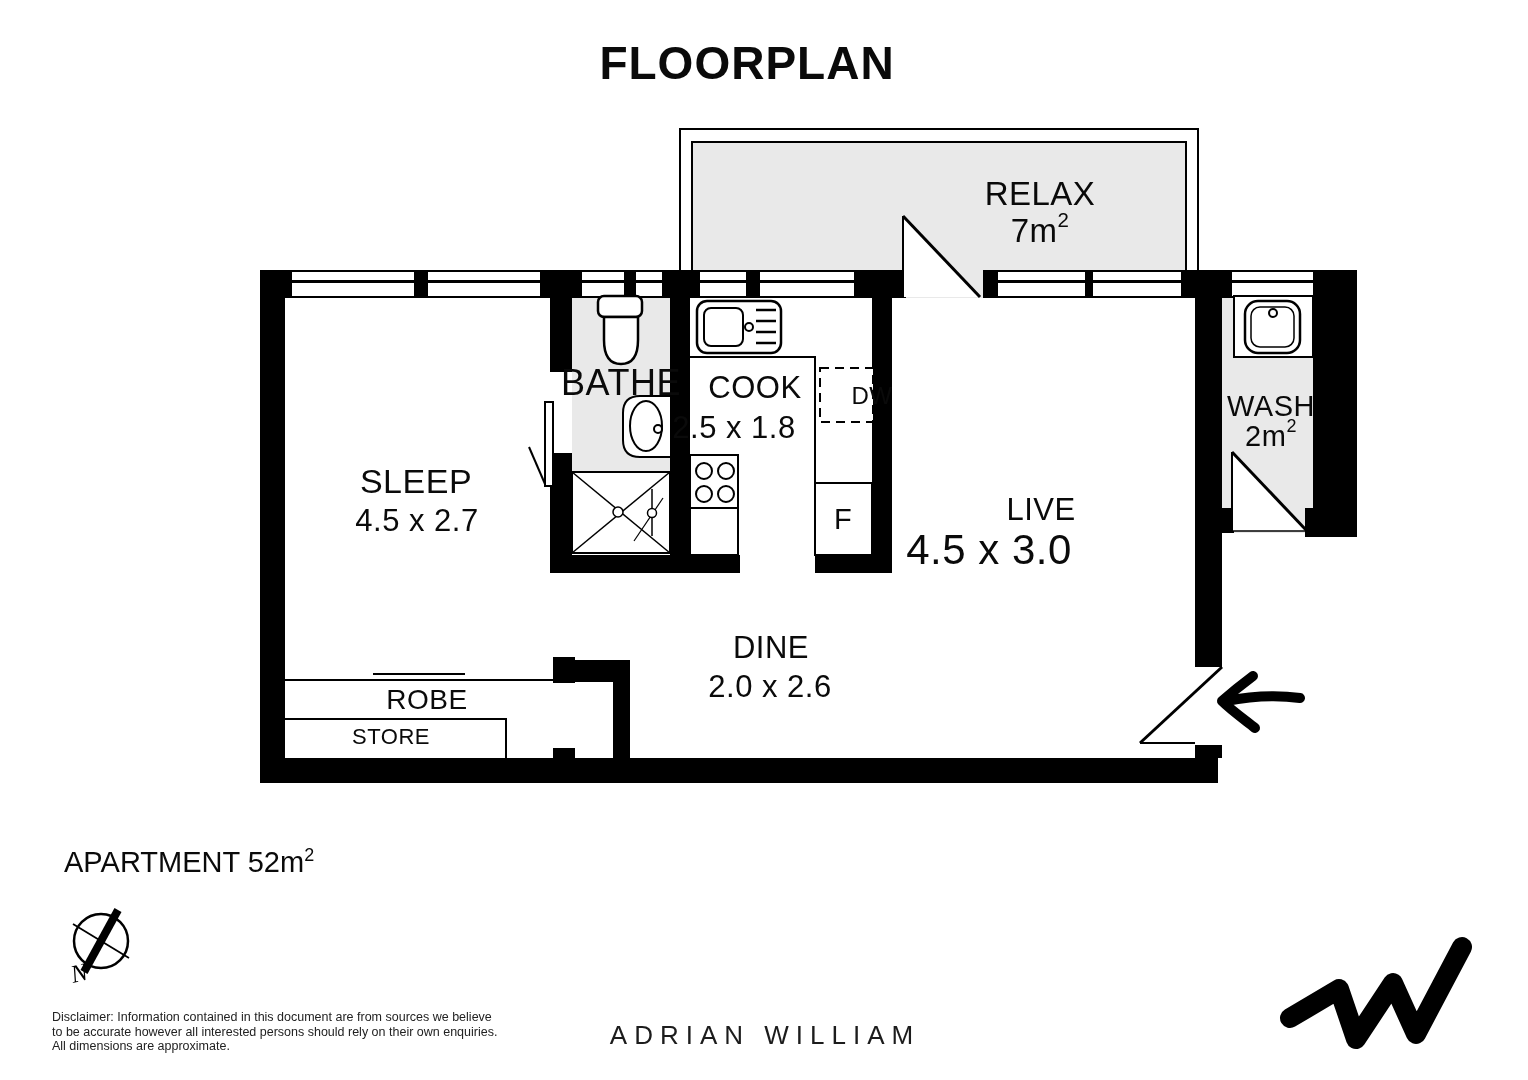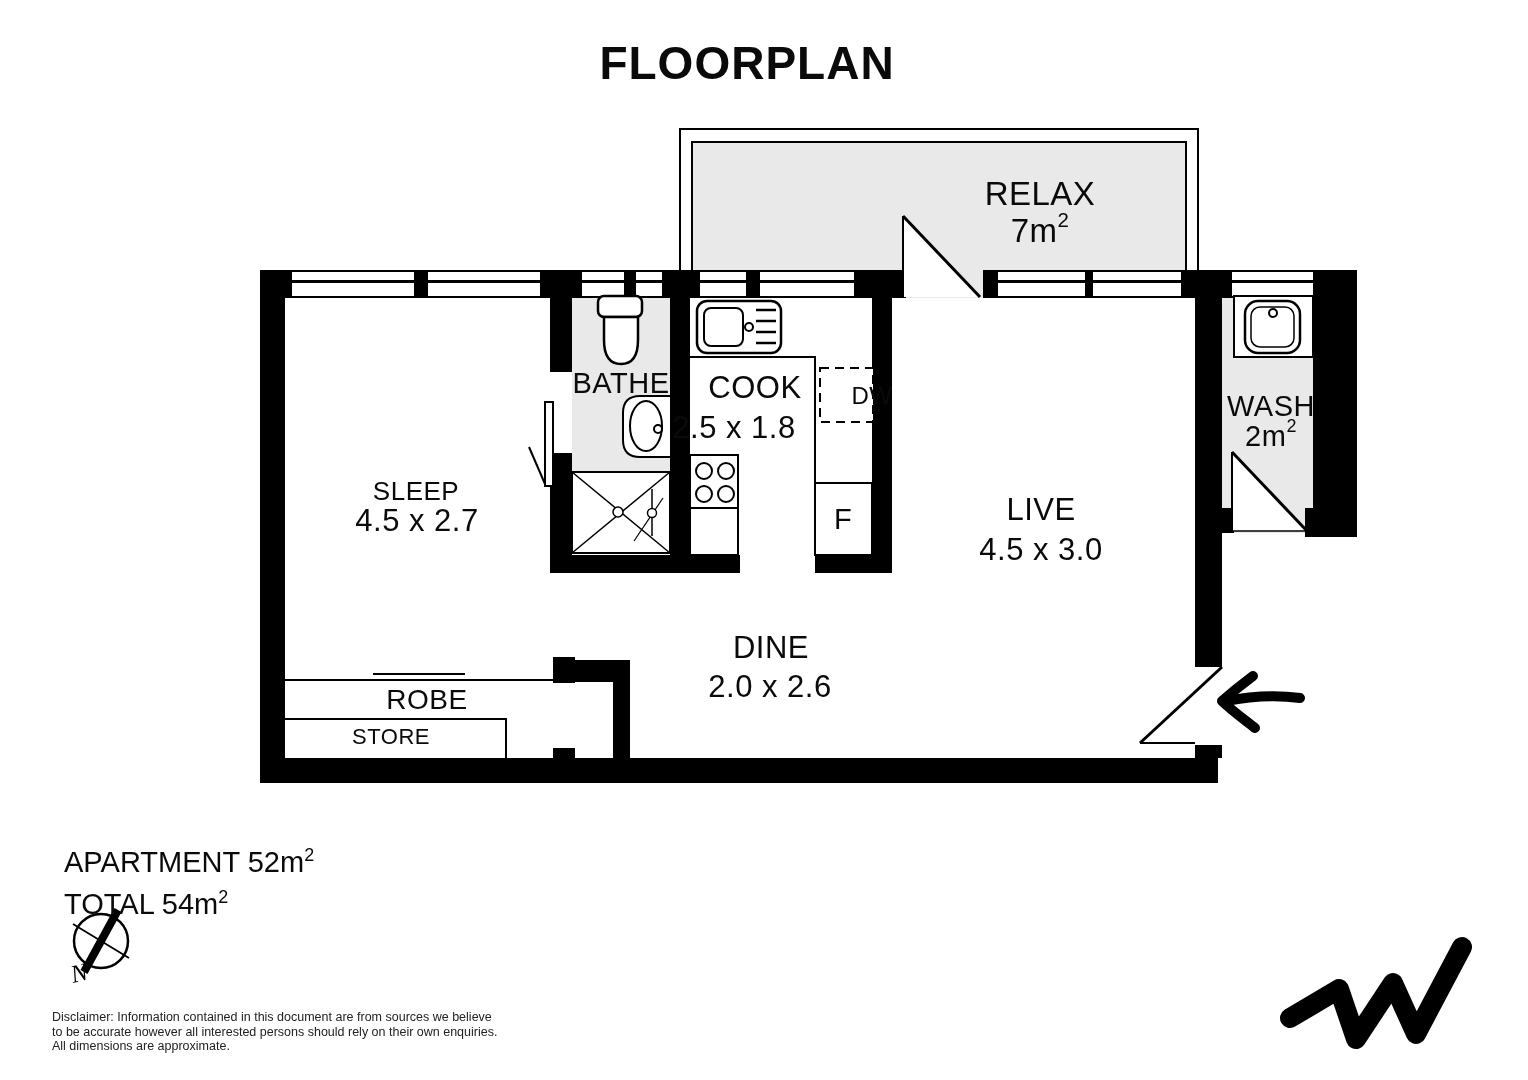--- a/index.html
+++ b/index.html
@@ -162,49 +162,49 @@
     </g>
 
     <polyline points="1290,1018 1339,989 1356,1039 1393,983 1416,1034 1462,947" fill="none" stroke="#000" stroke-width="20" stroke-linecap="round" stroke-linejoin="round"></polyline>
   </svg>
 
   <div class="title" style="left:747px;top:63px;">FLOORPLAN</div>
 
   <div class="lbl" style="left:1040px;top:194px;font-size:33px;">RELAX</div>
   <div class="lbl" style="left:1040px;top:230px;font-size:33px;"><span>7m</span><sup>2</sup></div>
 
-  <div class="lbl" style="left:416px;top:491px;font-size:26px;">SLEEP</div>
+  <div class="lbl" style="left:416px;top:481px;font-size:34px;">SLEEP</div>
   <div class="lbl" style="left:417px;top:521px;font-size:31px;">4.5 x 2.7</div>
 
-  <div class="lbl" style="left:621px;top:383px;font-size:29px;">BATHE</div>
+  <div class="lbl" style="left:621px;top:383px;font-size:36px;">BATHE</div>
 
   <div class="lbl" style="left:755px;top:388px;font-size:31px;">COOK</div>
   <div class="lbl" style="left:734px;top:428px;font-size:31px;">2.5 x 1.8</div>
 
   <div class="lbl" style="left:846px;top:396px;font-size:24px;margin-left:26px;">DW</div>
   <div class="lbl" style="left:843px;top:519px;font-size:29px;">F</div>
 
   <div class="lbl" style="left:1041px;top:510px;font-size:31px;">LIVE</div>
-  <div class="lbl" style="left:1041px;top:550px;font-size:31px;">4.5 x 3.0</div>
+  <div class="lbl" style="left:989px;top:550px;font-size:42px;">4.5 x 3.0</div>
 
   <div class="lbl" style="left:1271px;top:406px;font-size:29px;">WASH</div>
   <div class="lbl" style="left:1271px;top:436px;font-size:29px;"><span>2m</span><sup>2</sup></div>
 
   <div class="lbl" style="left:771px;top:648px;font-size:31px;">DINE</div>
   <div class="lbl" style="left:770px;top:687px;font-size:31px;">2.0 x 2.6</div>
 
   <div class="lbl" style="left:427px;top:700px;font-size:28px;">ROBE</div>
   <div class="lbl" style="left:391px;top:737px;font-size:22px;">STORE</div>
 
   <div class="txt" style="left:64px;top:838px;font-size:29px;line-height:35px;">
     <div><span>APARTMENT 52m</span><sup>2</sup></div>
-    <div><span>TOTAL 54m</span><sup>2</sup></div>
   </div>
 
 
   <div class="disc" style="left:52px;top:1010px;">
     <div>Disclaimer: Information contained in this document are from sources we believe</div>
     <div>to be accurate however all interested persons should rely on their own enquiries.</div>
     <div>All dimensions are approximate.</div>
   </div>
 
+  <div class="agency" style="left:765px;top:1035px;">ADRIAN WILLIAM</div>
 
 </div>
 
 </body></html>

